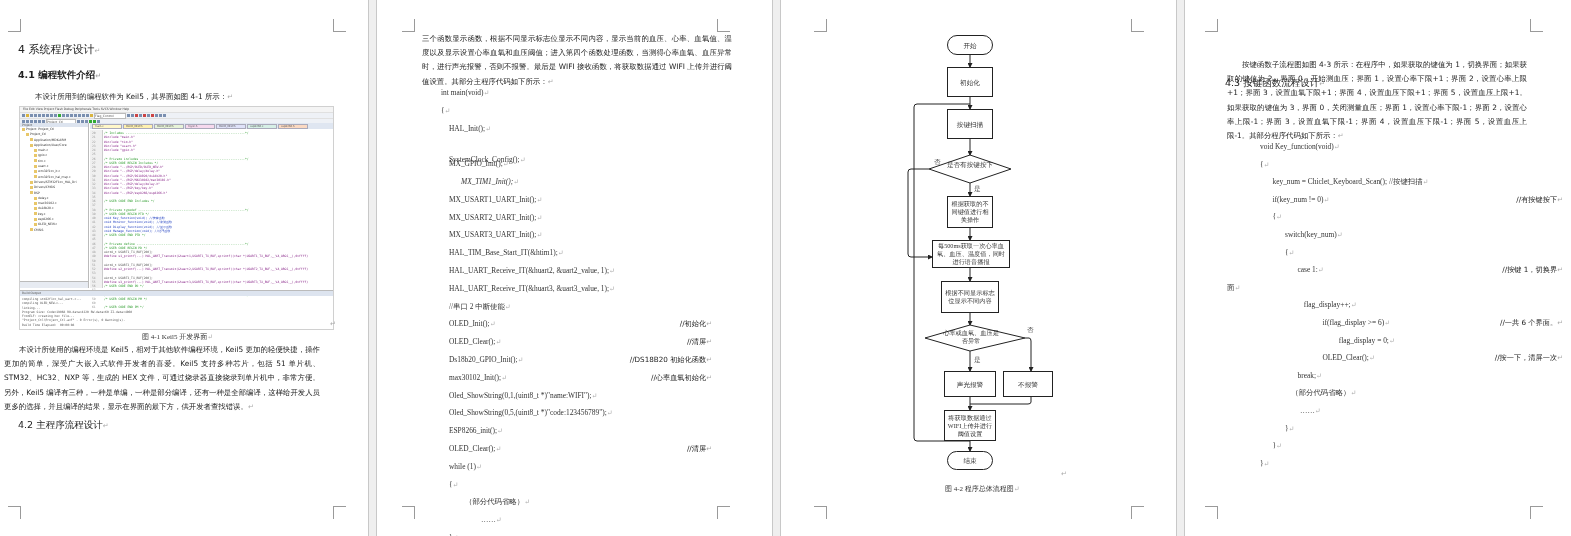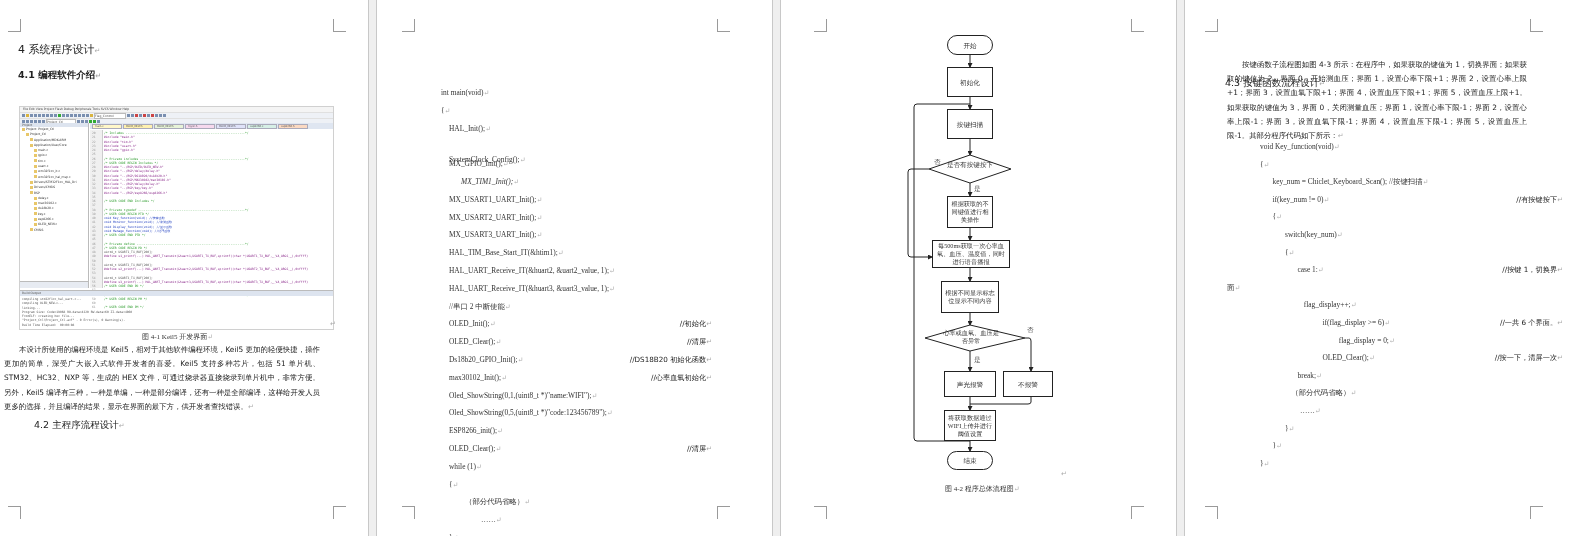--- a/index.html
+++ b/index.html
@@ -58,20 +58,23 @@
   <div class="mark tl" style="left:8px;top:19px;"></div>
   <div class="mark tr" style="left:333px;top:19px;"></div>
   <div class="mark bl" style="left:8px;top:506px;"></div>
   <div class="mark br" style="left:333px;top:506px;"></div>
 
   <div class="h1" style="left:18px;top:42px;">
     <span>4 系统程序设计</span><span class="ret">↵</span>
   </div>
   <div class="h2" style="left:18px;top:69px;font-weight:bold;">
     <span>4.1 编程软件介绍</span><span class="ret">↵</span>
+  </div>
+  <div class="para" style="left:20px;top:90px;width:320px;">
+    <span class="indent"></span><span>本设计所用到的编程软件为 Keil5，其界面如图 4-1 所示：</span><span class="ret">↵</span>
   </div>
 
   <div class="keil">
     <div class="menubar" id="keil-menu">File   Edit   View   Project   Flash   Debug   Peripherals   Tools   SVCS   Window   Help</div>
     <div class="tb">
       <i></i>
         <i class="y"></i>
         <i></i>
         <i></i>
         <i></i>
@@ -210,33 +213,36 @@
 Build Time Elapsed:  00:00:08</pre>
     </div>
   </div>
   <span class="ret" style="position:absolute;left:330px;top:320px;">↵</span>
   <div class="caption" style="left:142px;top:332px;">
     <span>图 4-1 Keil5 开发界面</span><span class="ret">↵</span>
   </div>
   <div class="para" style="left:4px;top:343px;width:316px;">
     <span class="indent"></span><span>本设计所使用的编程环境是 Keil5，相对于其他软件编程环境，Keil5 更加的轻便快捷，操作更加的简单，深受广大嵌入式软件开发者的喜爱。Keil5 支持多种芯片，包括 51 单片机、STM32、HC32、NXP 等，生成的 HEX 文件，可通过烧录器直接烧录到单片机中，非常方便。另外，Keil5 编译有三种，一种是单编，一种是部分编译，还有一种是全部编译，这样给开发人员更多的选择，并且编译的结果，显示在界面的最下方，供开发者查找错误。</span><span class="ret">↵</span>
   </div>
-  <div class="h2" style="left:34px;top:419px;">
+  <div class="h2" style="left:18px;top:419px;">
     <span>4.2 主程序流程设计</span><span class="ret">↵</span>
   </div>
 </div>
 
 <div class="gutter" style="left:368px;width:9px;"></div>
 
 <div class="page" style="left:377px;width:395px;">
   <div class="mark tl" style="left:25px;top:19px;"></div>
   <div class="mark tr" style="left:340px;top:19px;"></div>
   <div class="mark bl" style="left:25px;top:506px;"></div>
   <div class="mark br" style="left:340px;top:506px;"></div>
 
+  <div class="para" style="left:45px;top:32px;width:310px;">
+    <span>三个函数显示函数，根据不同显示标志位显示不同内容，显示当前的血压、心率、血氧值、温度以及显示设置心率血氧和血压阈值；进入第四个函数处理函数，当测得心率血氧、血压异常时，进行声光报警，否则不报警。最后是 WIFI 接收函数，将获取数据通过 WIFI 上传并进行阈值设置。其部分主程序代码如下所示：</span><span class="ret">↵</span>
+  </div>
   <div id="p2-code">
       <div class="code" style="left: 64px; top: 88px;">int main(void)<span class="ret">↵</span></div>
       <div class="code" style="left: 64px; top: 105.8px;">{<span class="ret">↵</span></div>
       <div class="code" style="left: 72px; top: 123.6px;">HAL_Init();<span class="ret">↵</span></div>
       <div class="code" style="left: 72px; top: 155px;">SystemClock_Config();<span class="ret">↵</span></div>
       <div class="code" style="left: 72px; top: 159.2px;">MX_GPIO_Init();<span class="ret">↵</span></div>
       <div class="code" style="left: 84px; top: 177px; font-style: italic;">MX_TIM1_Init();<span class="ret">↵</span></div>
       <div class="code" style="left: 72px; top: 194.8px;">MX_USART1_UART_Init();<span class="ret">↵</span></div>
       <div class="code" style="left: 72px; top: 212.6px;">MX_USART2_UART_Init();<span class="ret">↵</span></div>
       <div class="code" style="left: 72px; top: 230.4px;">MX_USART3_UART_Init();<span class="ret">↵</span></div>

